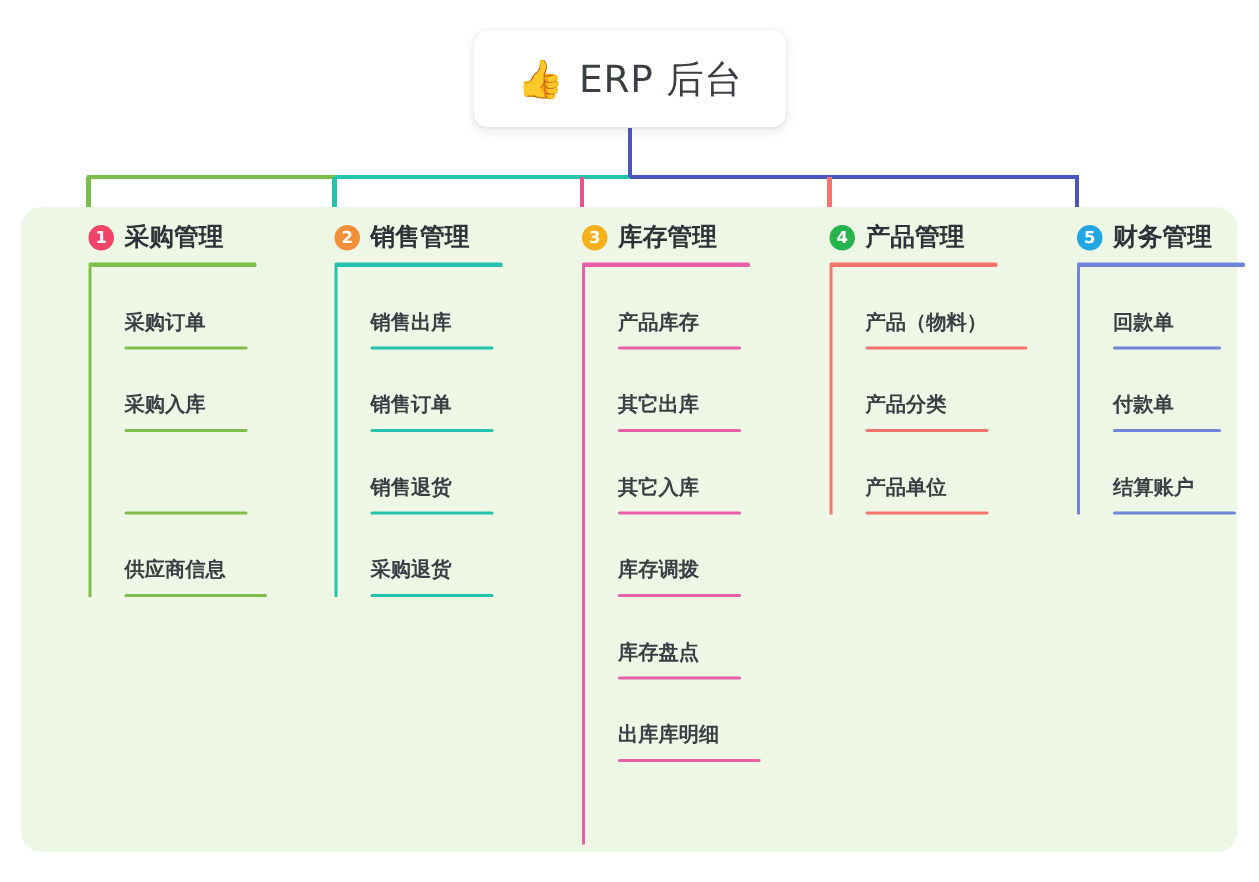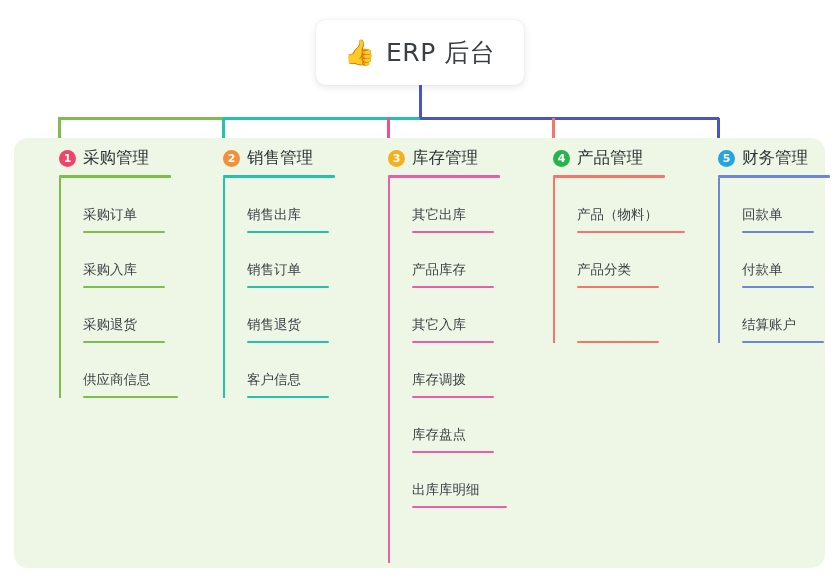--- a/index.html
+++ b/index.html
@@ -97,20 +97,21 @@
     font-size: 11px;
     line-height: 17px;
     text-align: center;
     font-weight: 600;
     flex: 0 0 auto;
   }
   .col-title {
     font-size: 16.5px;
     color: #2f3337;
     white-space: nowrap;
+    font-weight: bold;
   }
   .head-rule {
     height: 3px;
     margin-top: 4px;
     border-radius: 1px;
   }
 
   
   .leaves {
     position: relative;
@@ -124,20 +125,21 @@
     width: 2px;
   }
   .leaf {
     position: relative;
     height: 55px;
     box-sizing: border-box;
     display: flex;
     flex-direction: column;
     justify-content: flex-end;
     padding-left: 24px;
+    font-weight: bold;
   }
   .leaf-label {
     font-size: 13.5px;
     color: #3b3f44;
     white-space: nowrap;
     padding-bottom: 7px;
   }
   .leaf-rule {
     height: 2px;
     border-radius: 1px;
@@ -182,21 +184,20 @@
           <div class="spine" style="background: rgb(125, 189, 76); height: 220px;"></div>
           <div class="leaf">
             <div class="leaf-label">采购订单</div>
             <div class="leaf-rule" style="width: 82px; background: rgb(125, 189, 76);"></div>
           </div>
           <div class="leaf">
             <div class="leaf-label">采购入库</div>
             <div class="leaf-rule" style="width: 82px; background: rgb(125, 189, 76);"></div>
           </div>
           <div class="leaf">
-            <div class="leaf-label">采购退货</div>
             <div class="leaf-rule" style="width: 82px; background: rgb(125, 189, 76);"></div>
           </div>
           <div class="leaf">
             <div class="leaf-label">供应商信息</div>
             <div class="leaf-rule" style="width: 95px; background: rgb(125, 189, 76);"></div>
           </div>
         </div>
       </div>
       <div class="column" style="left: 199px;">
         <div class="col-head">
@@ -212,39 +213,39 @@
           </div>
           <div class="leaf">
             <div class="leaf-label">销售订单</div>
             <div class="leaf-rule" style="width: 82px; background: rgb(36, 193, 171);"></div>
           </div>
           <div class="leaf">
             <div class="leaf-label">销售退货</div>
             <div class="leaf-rule" style="width: 82px; background: rgb(36, 193, 171);"></div>
           </div>
           <div class="leaf">
-            <div class="leaf-label">客户信息</div>
+            <div class="leaf-label">采购退货</div>
             <div class="leaf-rule" style="width: 82px; background: rgb(36, 193, 171);"></div>
           </div>
         </div>
       </div>
       <div class="column" style="left: 364px;">
         <div class="col-head">
           <span class="badge" style="background: rgb(245, 176, 30);">3</span>
           <span class="col-title">库存管理</span>
         </div>
         <div class="head-rule" style="width: 112px; background: rgb(232, 95, 168); margin-left: 24px;"></div>
         <div class="leaves">
           <div class="spine" style="background: rgb(232, 95, 168); height: 385px;"></div>
           <div class="leaf">
+            <div class="leaf-label">产品库存</div>
+            <div class="leaf-rule" style="width: 82px; background: rgb(232, 95, 168);"></div>
+          </div>
+          <div class="leaf">
             <div class="leaf-label">其它出库</div>
-            <div class="leaf-rule" style="width: 82px; background: rgb(232, 95, 168);"></div>
-          </div>
-          <div class="leaf">
-            <div class="leaf-label">产品库存</div>
             <div class="leaf-rule" style="width: 82px; background: rgb(232, 95, 168);"></div>
           </div>
           <div class="leaf">
             <div class="leaf-label">其它入库</div>
             <div class="leaf-rule" style="width: 82px; background: rgb(232, 95, 168);"></div>
           </div>
           <div class="leaf">
             <div class="leaf-label">库存调拨</div>
             <div class="leaf-rule" style="width: 82px; background: rgb(232, 95, 168);"></div>
           </div>
@@ -268,20 +269,21 @@
           <div class="spine" style="background: rgb(244, 117, 108); height: 165px;"></div>
           <div class="leaf">
             <div class="leaf-label">产品（物料）</div>
             <div class="leaf-rule" style="width: 108px; background: rgb(244, 117, 108);"></div>
           </div>
           <div class="leaf">
             <div class="leaf-label">产品分类</div>
             <div class="leaf-rule" style="width: 82px; background: rgb(244, 117, 108);"></div>
           </div>
           <div class="leaf">
+            <div class="leaf-label">产品单位</div>
             <div class="leaf-rule" style="width: 82px; background: rgb(244, 117, 108);"></div>
           </div>
         </div>
       </div>
       <div class="column" style="left: 694px;">
         <div class="col-head">
           <span class="badge" style="background: rgb(34, 165, 224);">5</span>
           <span class="col-title">财务管理</span>
         </div>
         <div class="head-rule" style="width: 112px; background: rgb(111, 134, 216); margin-left: 24px;"></div>

